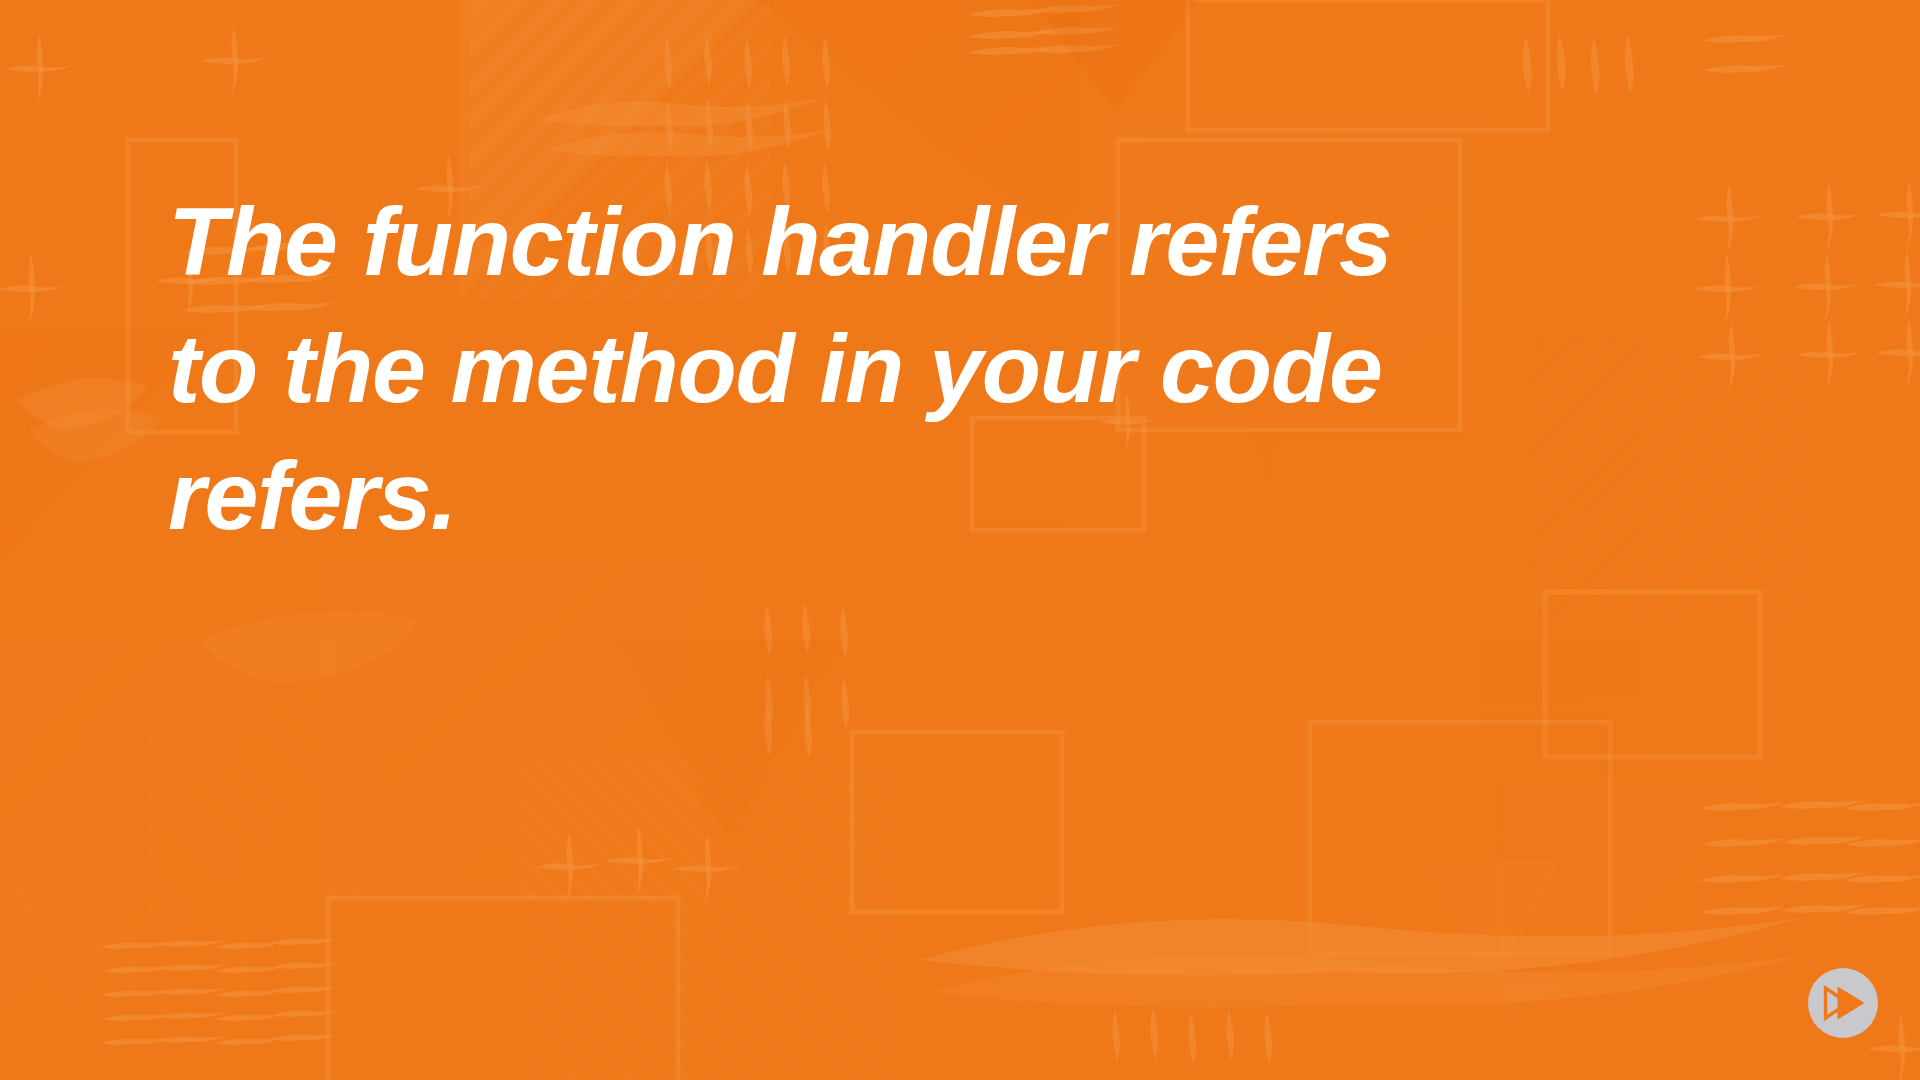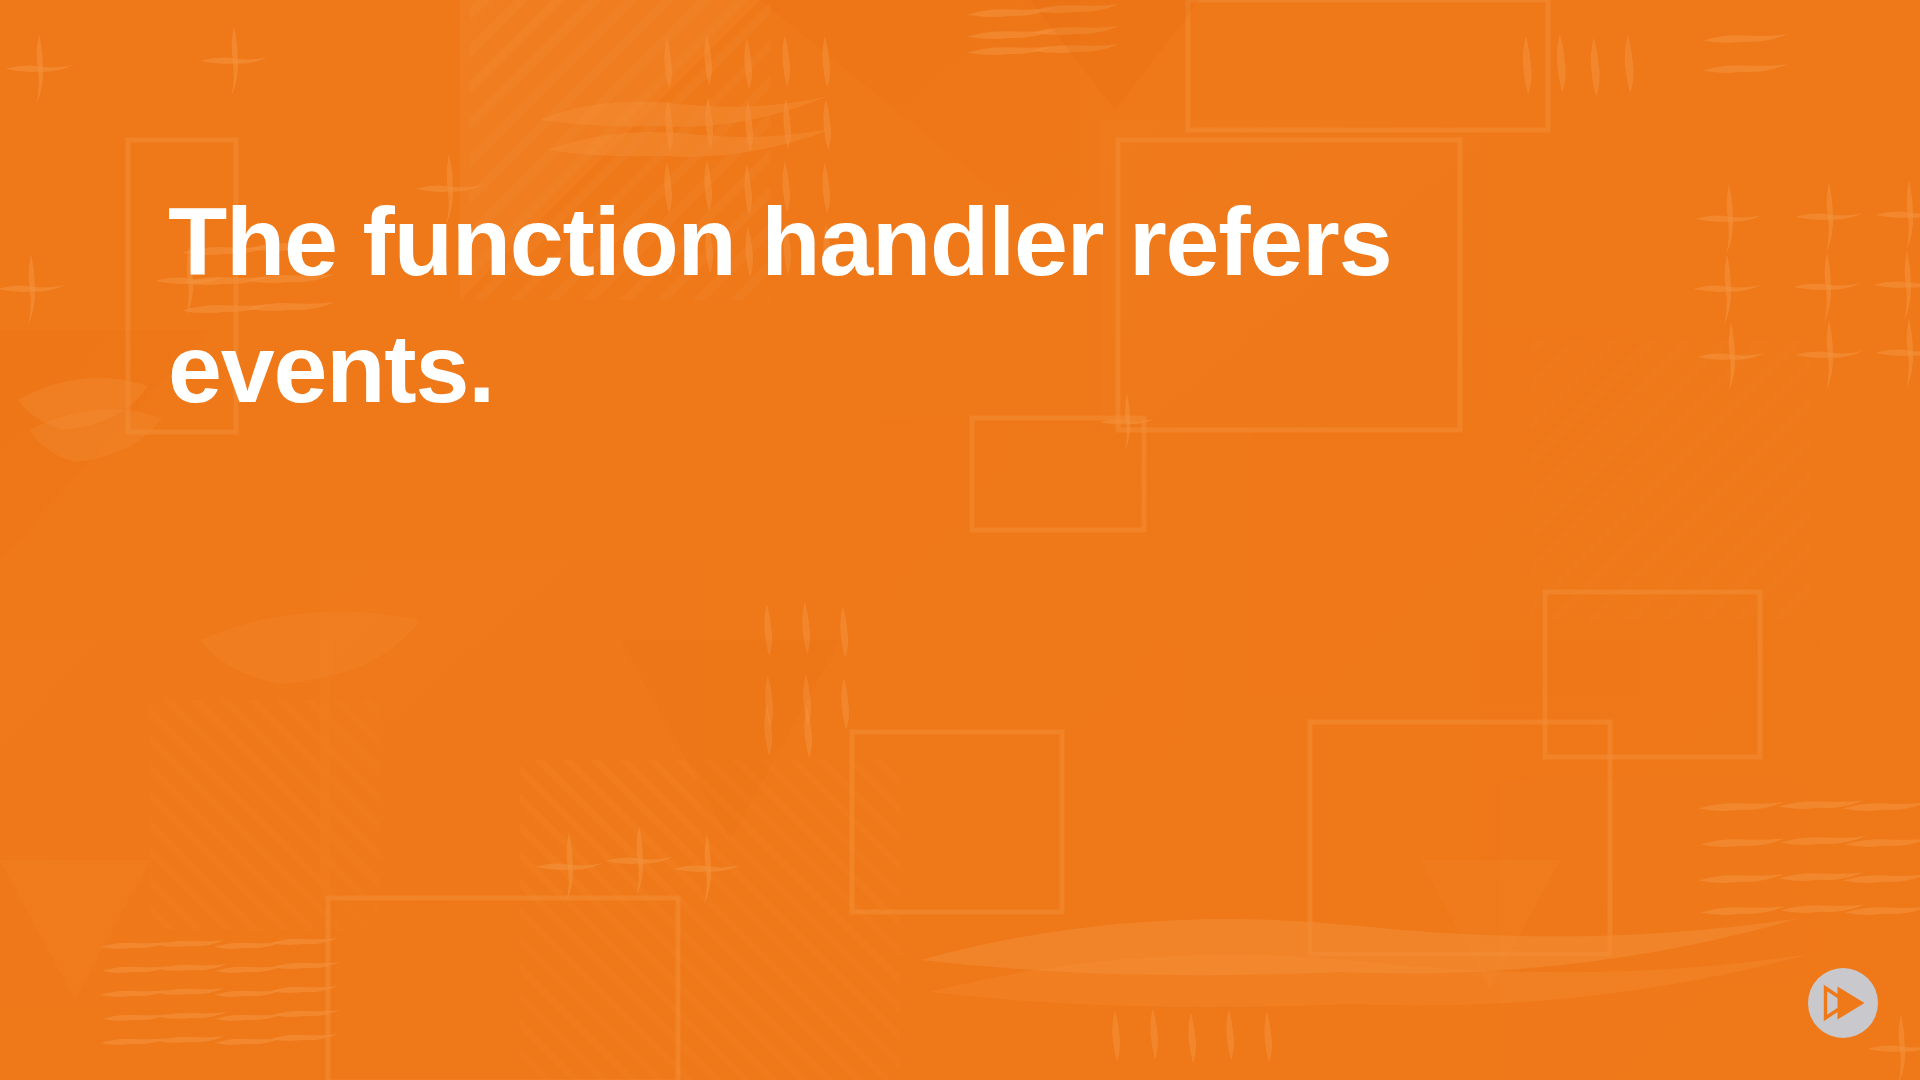--- a/index.html
+++ b/index.html
@@ -29,20 +29,21 @@
   }
   .bg-svg { position: absolute; inset: 0; width: 1920px; height: 1080px; display: block; }
 
   
   .headline-block {
     position: absolute;
     left: 168px;
     top: 178px;
     width: 1480px;
     z-index: 10;
+    font-style: italic;
   }
   .headline-line {
     display: block;
     color: #ffffff;
     font-size: 97px;
     font-weight: 700;
     line-height: 127px;
     letter-spacing: -1.2px;
     white-space: nowrap;
     font-family: "Liberation Sans", "DejaVu Sans", sans-serif;
@@ -270,21 +271,22 @@
         <polygon points="1030,0 1200,0 1115,110" fill="#e4690e" opacity="0.18"></polygon>
         <polygon points="620,640 840,640 730,840" fill="#e4690e" opacity="0.10"></polygon>
         <polygon points="1420,860 1560,860 1490,990" fill="#f4913c" opacity="0.12"></polygon>
         <polygon points="0,860 150,860 75,1000" fill="#f4913c" opacity="0.10"></polygon>
       </g>
     </svg>
   </div>
 
   <div class="headline-block">
     <span class="headline-line">The function handler refers</span>
-    <span class="headline-line">events.</span>
+    <span class="headline-line">to the method in your code</span>
+    <span class="headline-line">refers.</span>
   </div>
 
   <div class="logo-badge">
     <svg viewBox="0 0 74 74" xmlns="http://www.w3.org/2000/svg">
       <circle cx="37" cy="37" r="35" fill="#c8c8cd"></circle>
 
       <path d="M31.5 20.5 L58.5 37 L31.5 53.5 Z" fill="#ef7818"></path>
 
       <path d="M19.5 22 L19.5 52 L42 37 Z" fill="none" stroke="#ef7818" stroke-width="3.4" stroke-linejoin="miter"></path>
     </svg>

